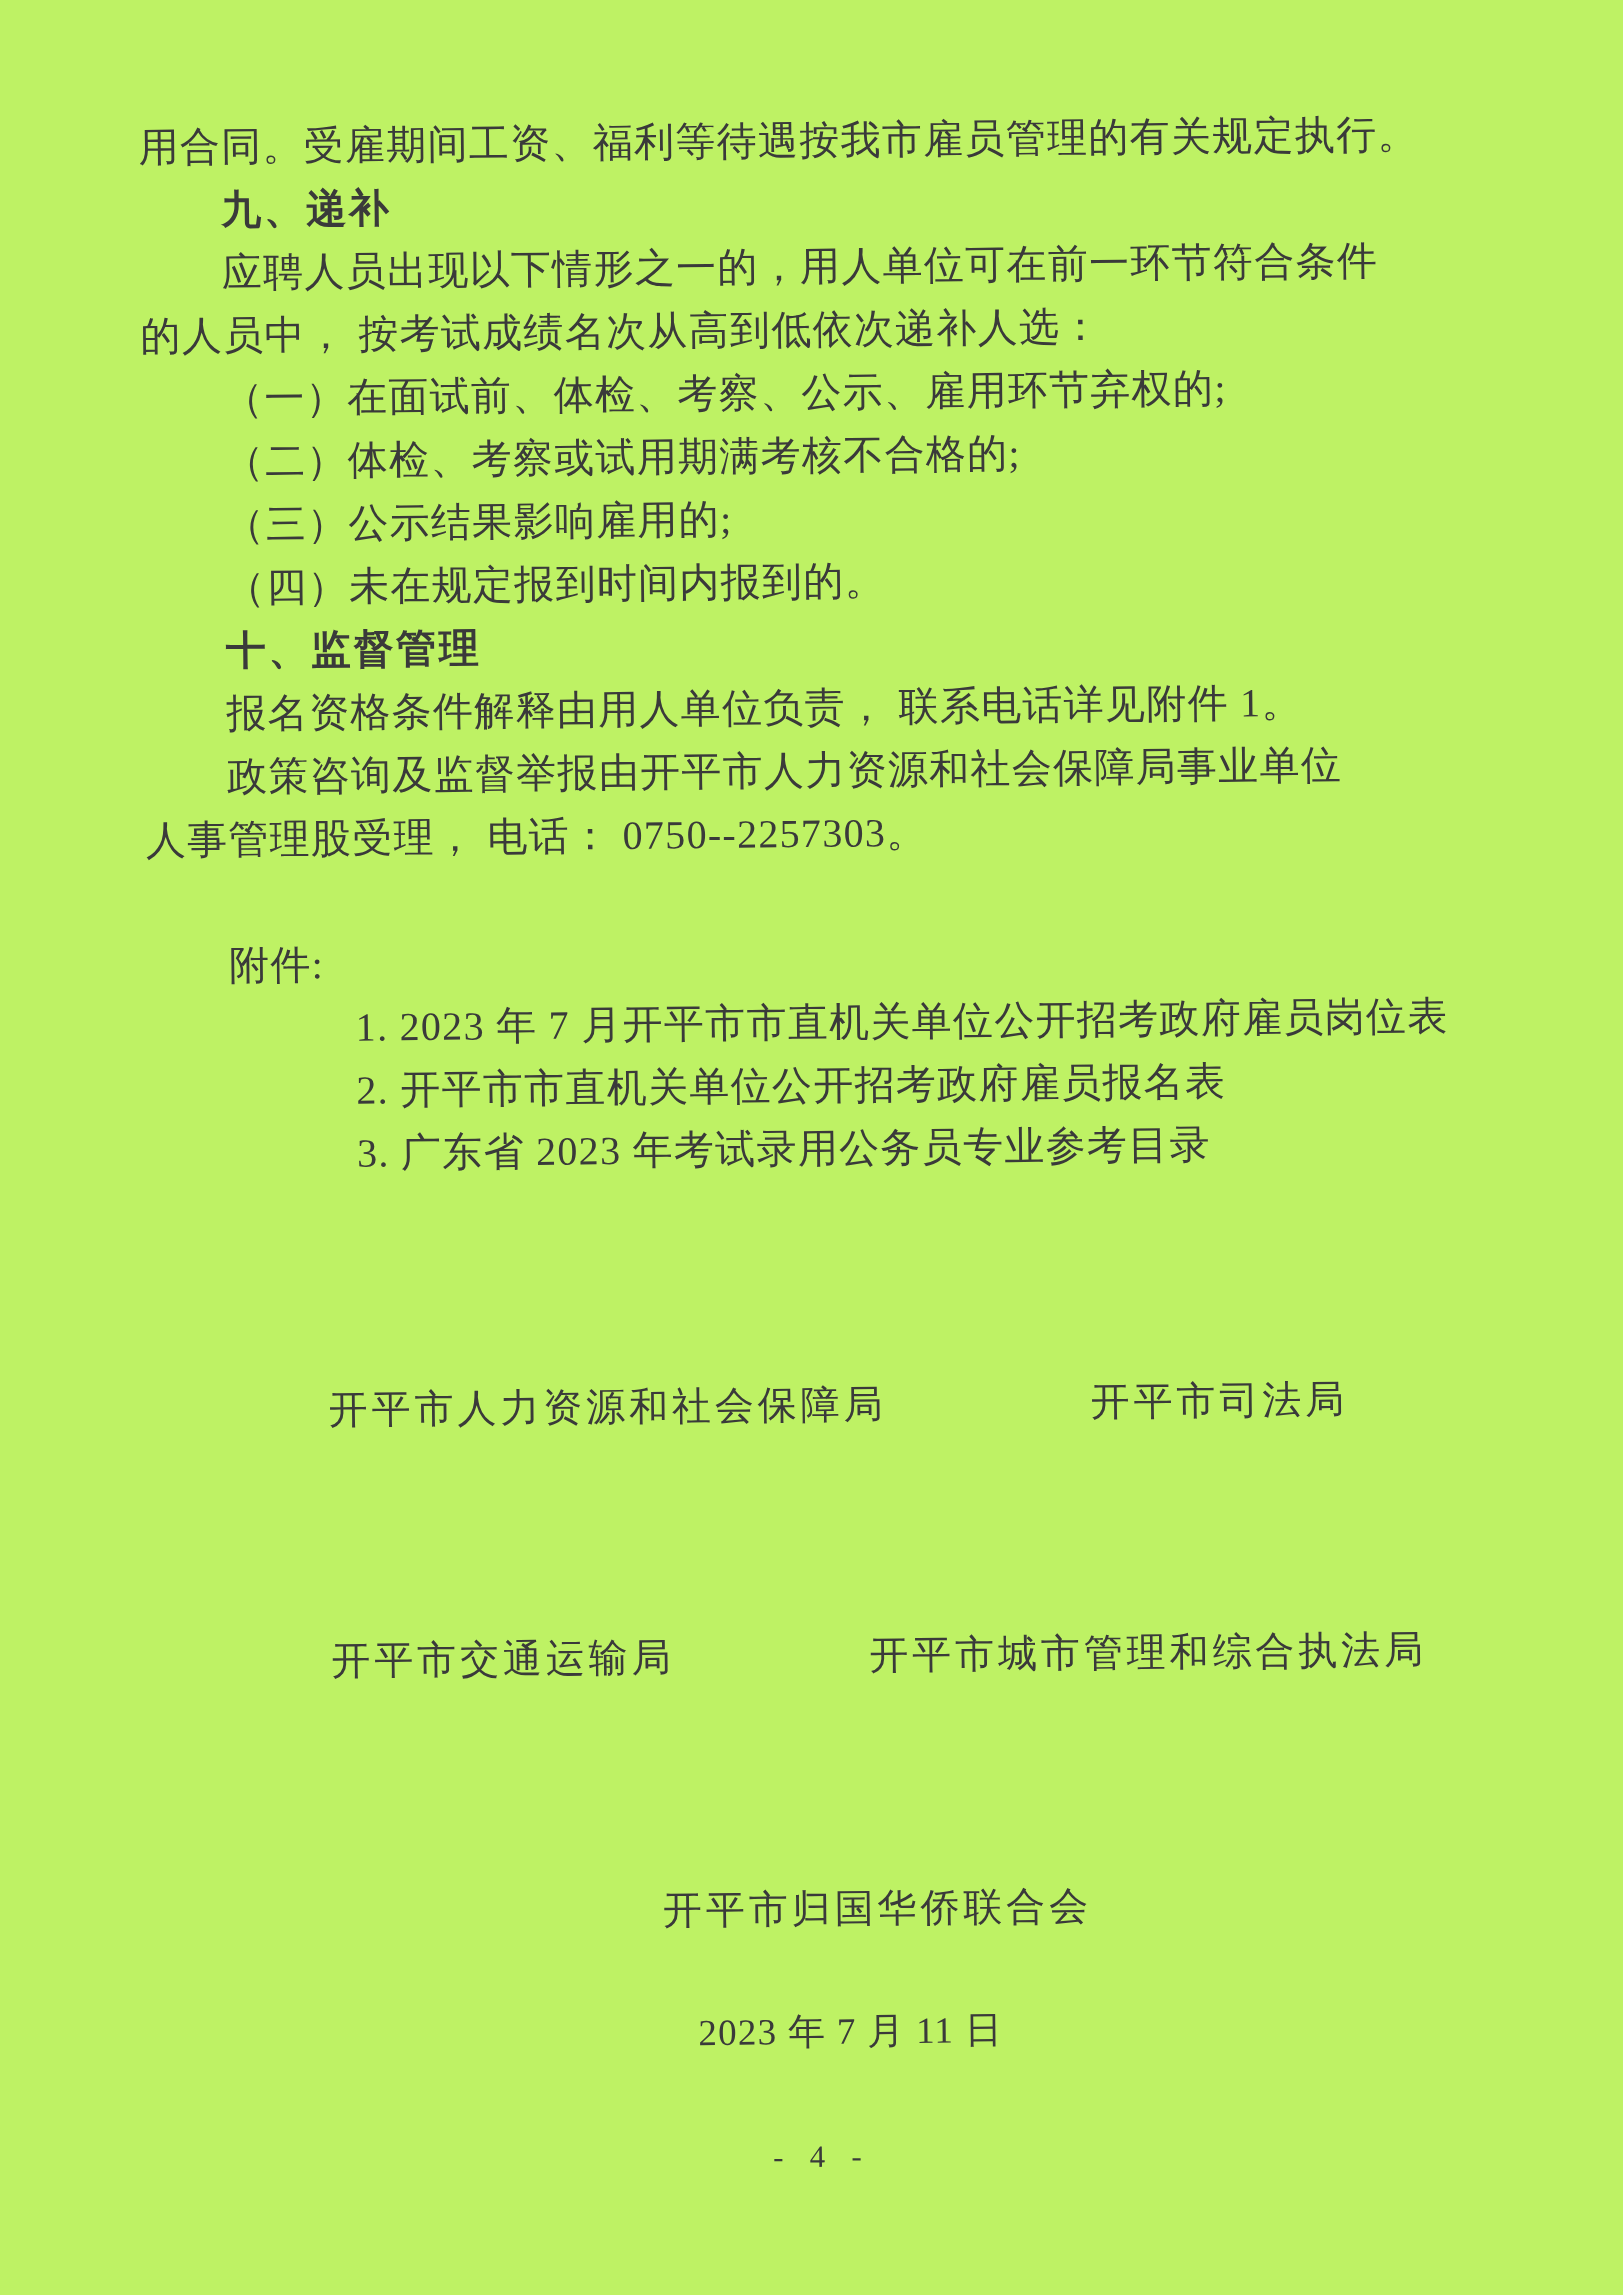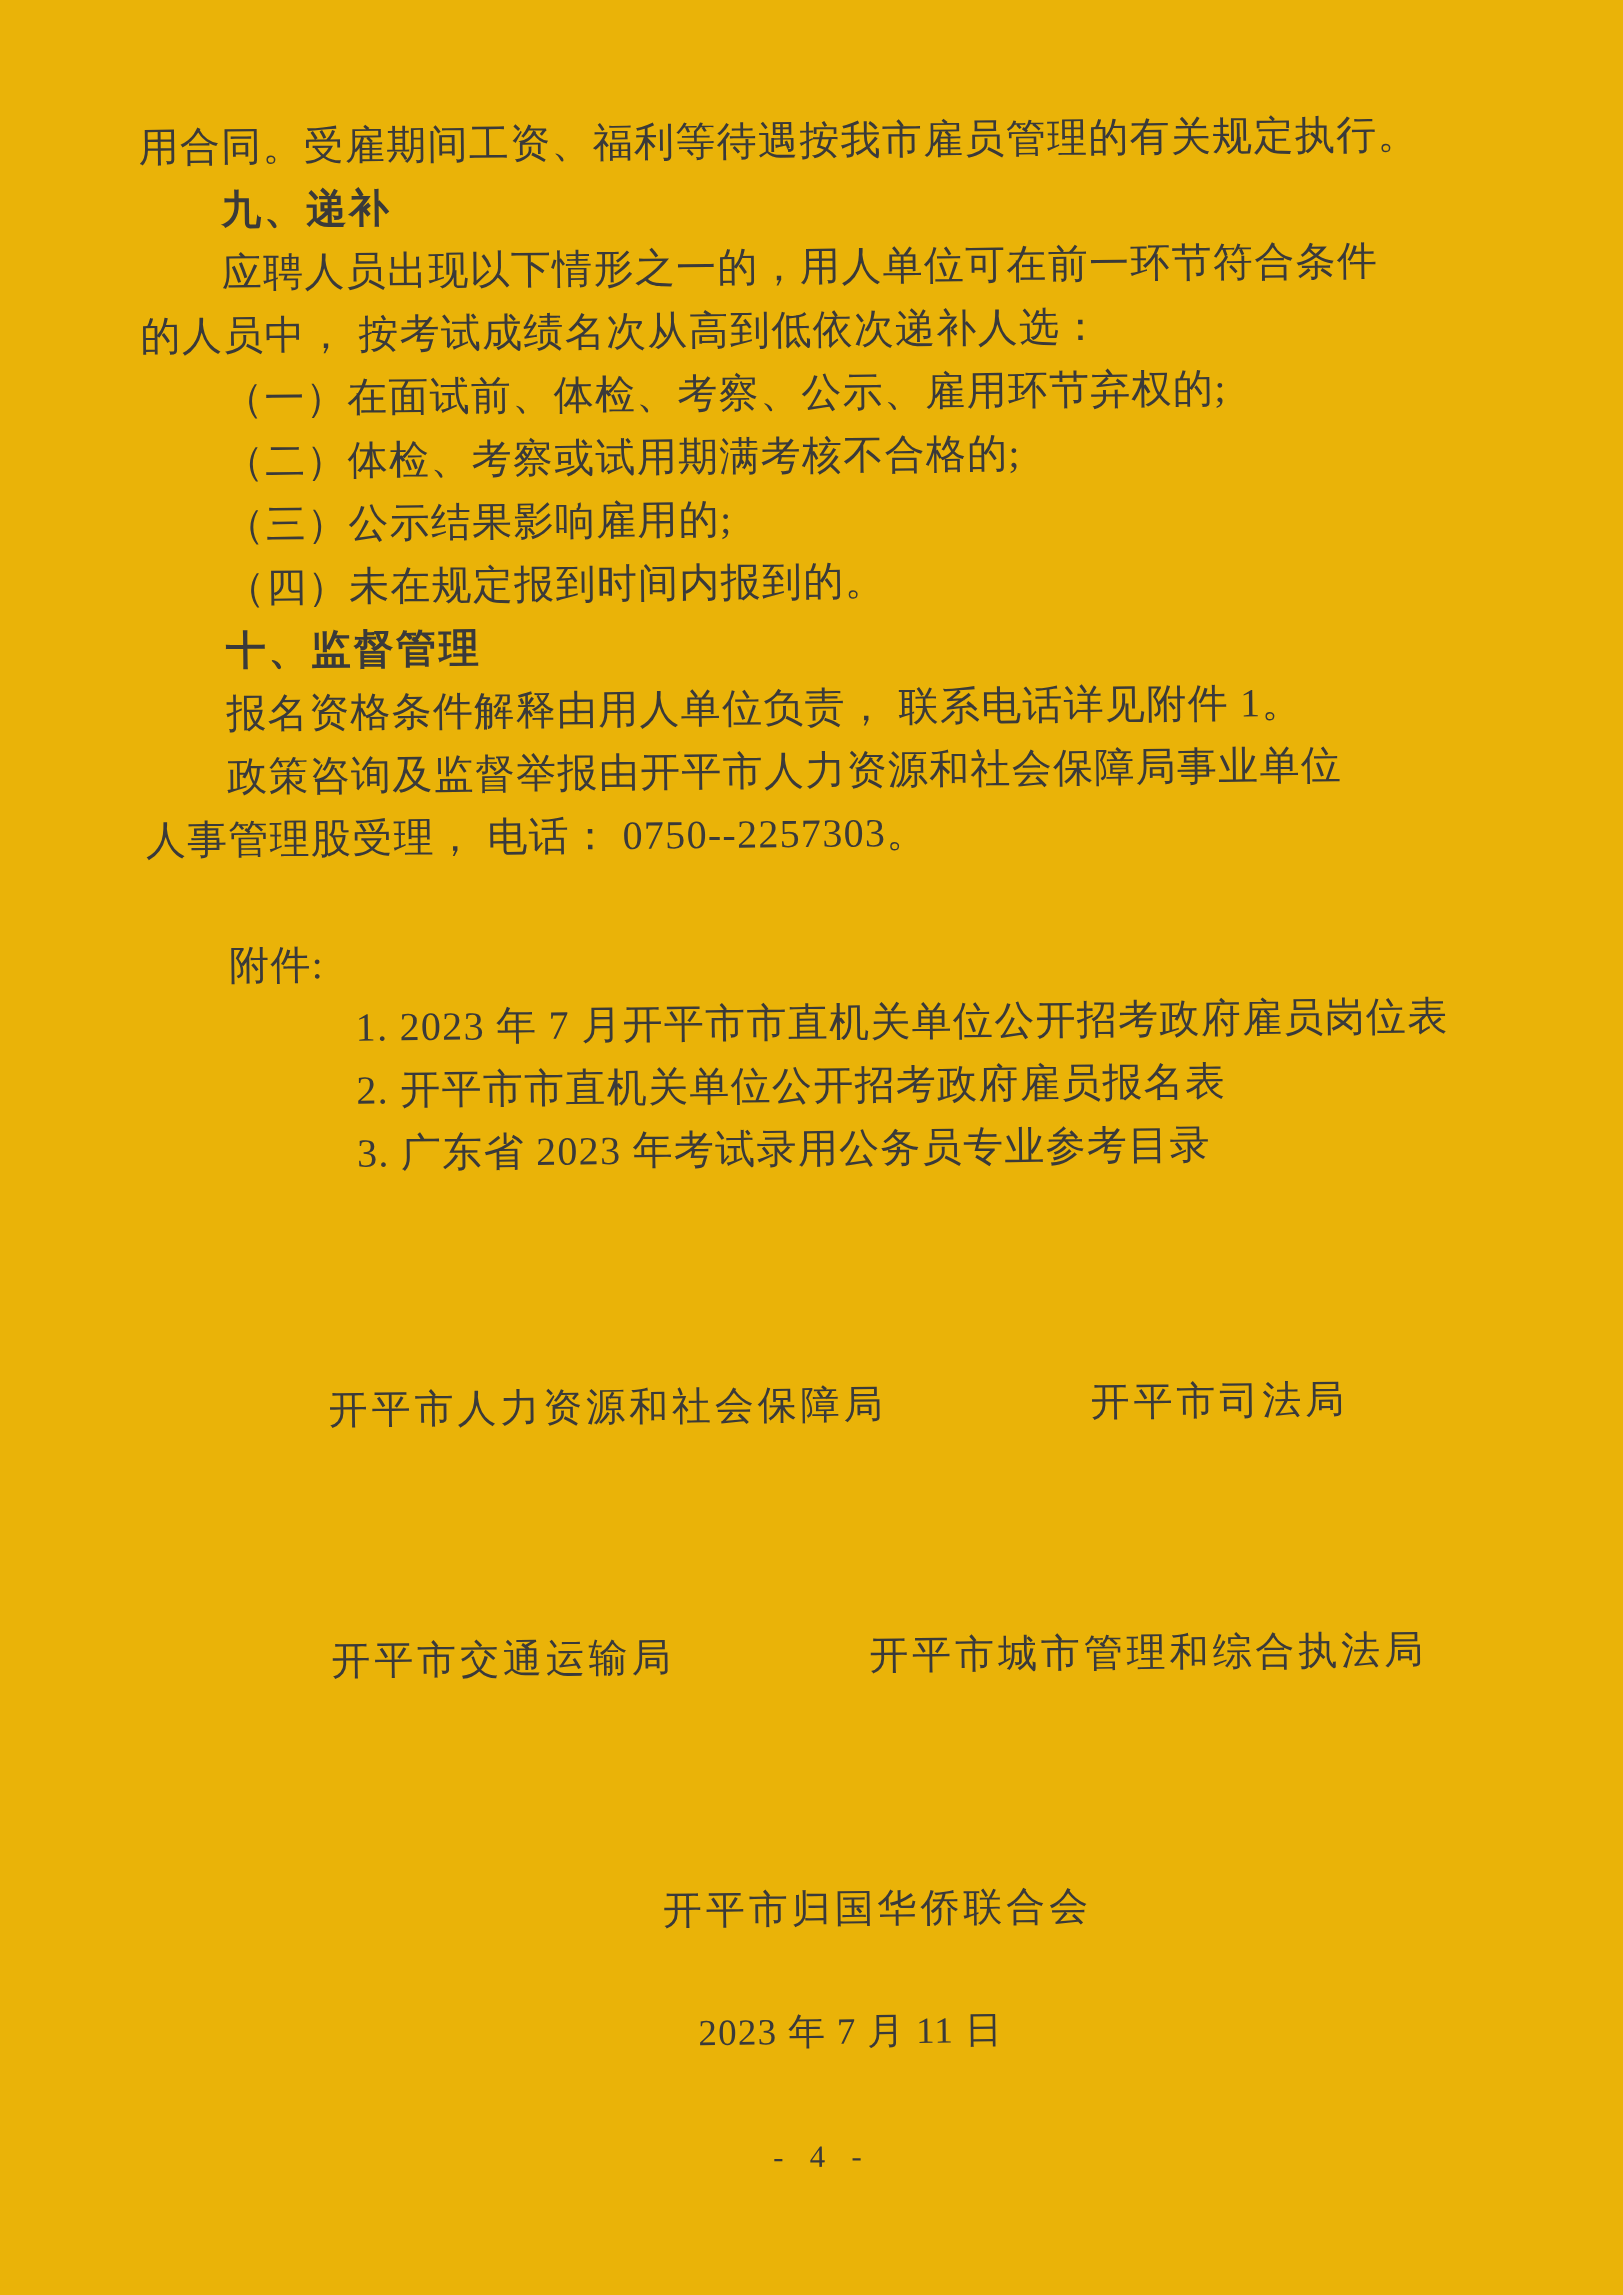--- a/index.html
+++ b/index.html
@@ -4,21 +4,21 @@
 <style>
   html, body {
     margin: 0;
     padding: 0;
     background: #e8e8e8;
   }
   .page {
     position: relative;
     width: 1623px;
     height: 2295px;
-    background: #eab308;
+    background: #bef264;
     overflow: hidden;
     font-family: "Liberation Serif", "DejaVu Serif", serif;
     color: #3a3a3a;
   }
   
   .tilt {
     position: absolute;
     inset: 0;
     transform: rotate(-0.6deg);
     transform-origin: 50% 50%;

